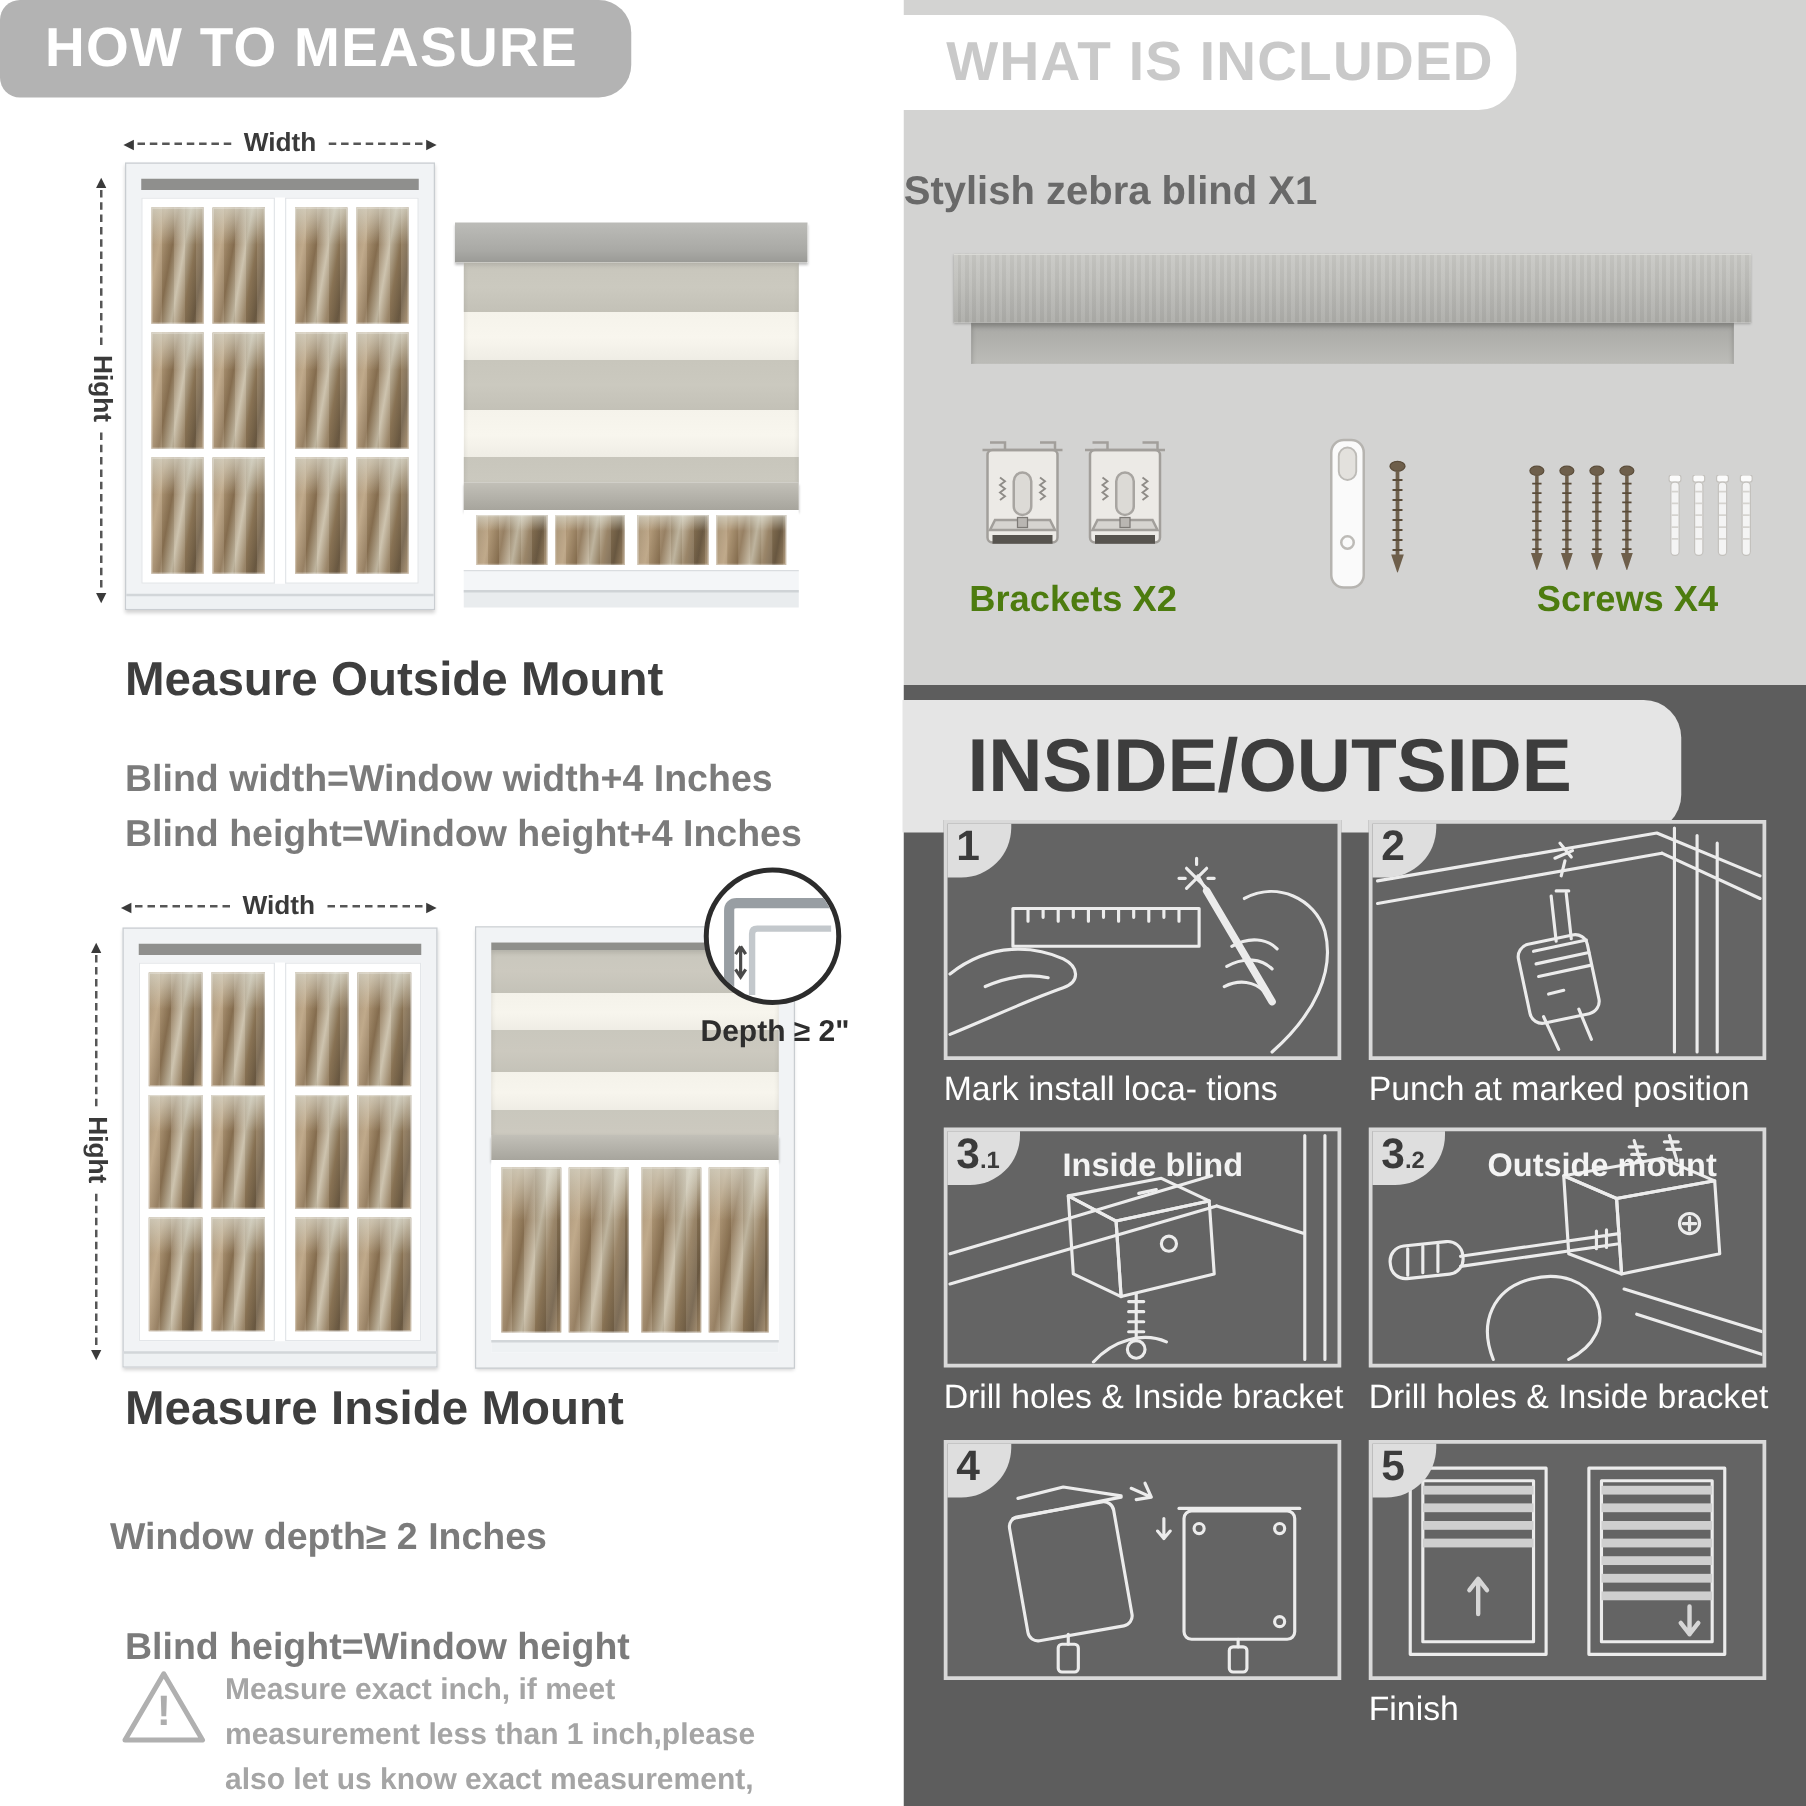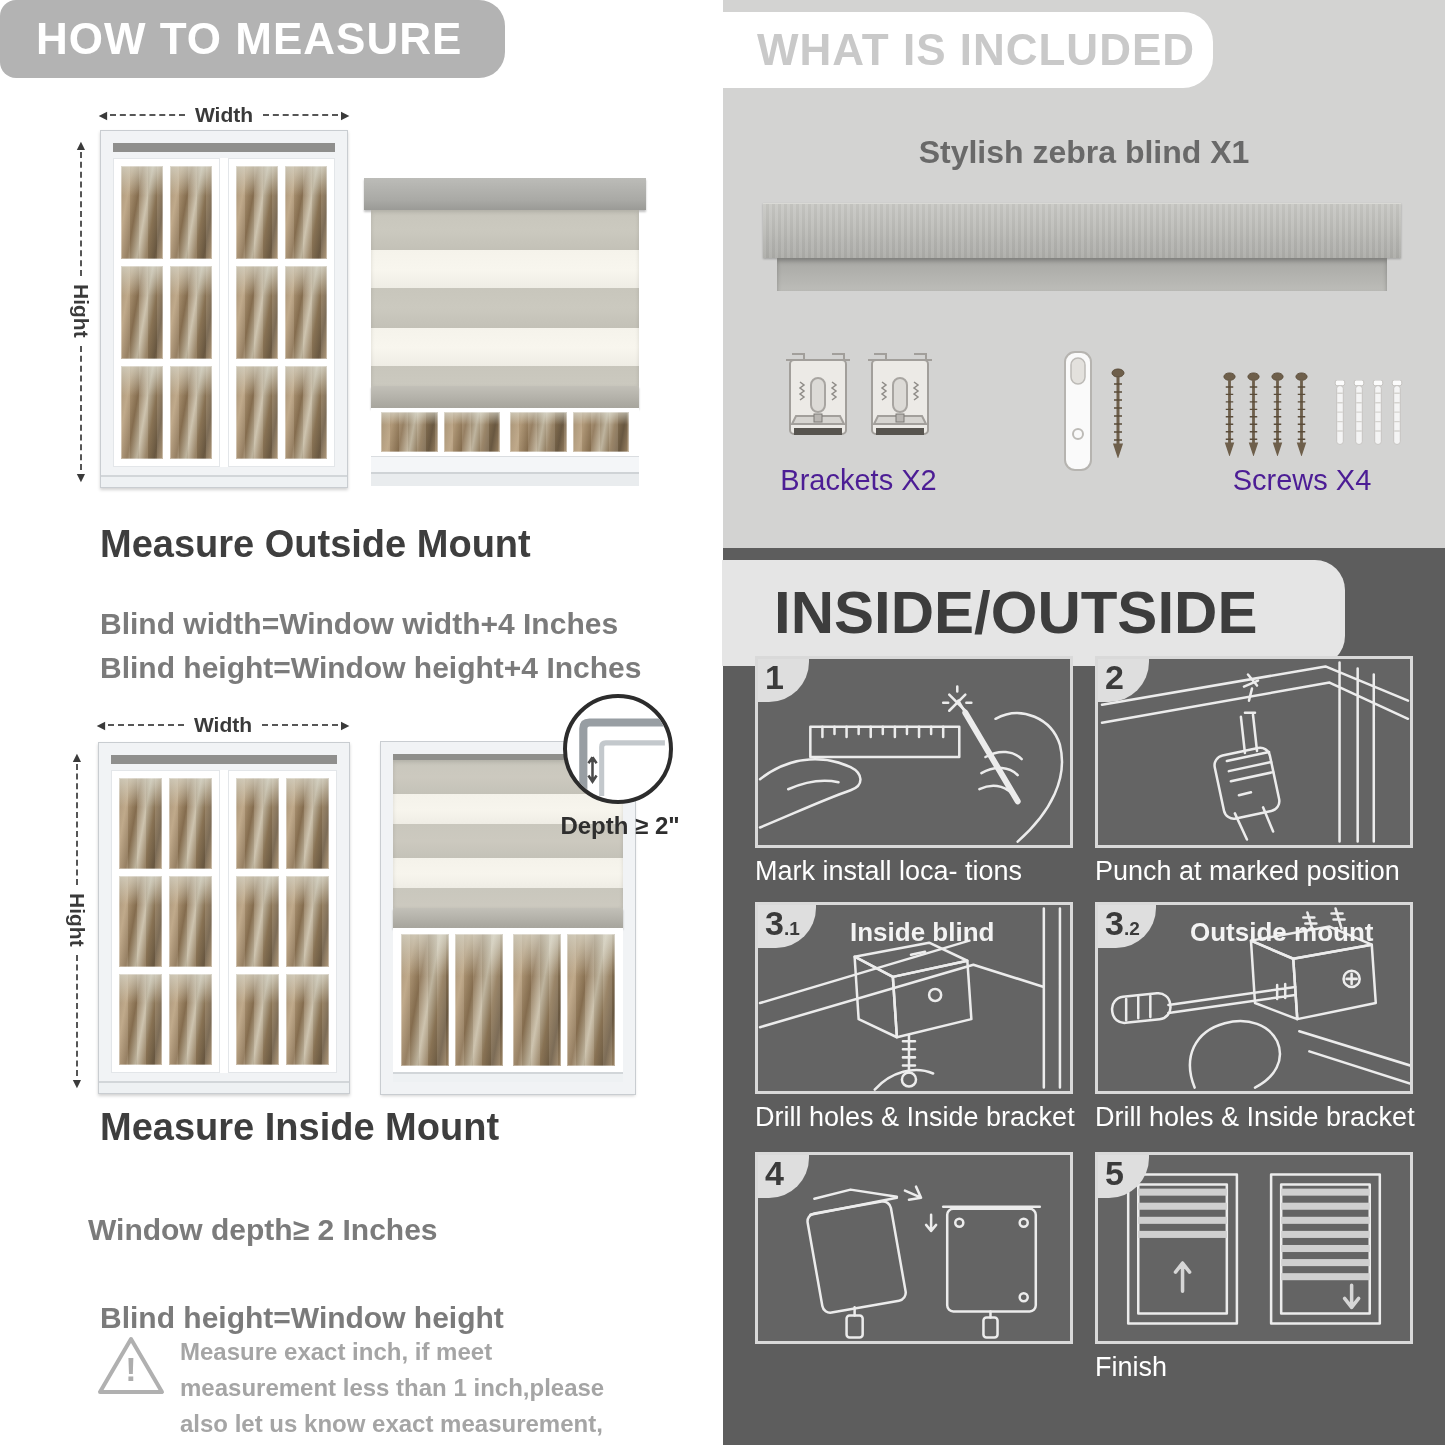--- a/index.html
+++ b/index.html
@@ -118,36 +118,36 @@
   #blind2 .b2-low .pane { flex:1; }
   #blind2 .b2-sill { height:10px; background:#eef1f3; border-top:2px solid #d2d6d9; }
 
   
   #magnifier { left:563px; top:694px; width:110px; height:110px; border-radius:50%;
     border:4px solid #2c2c2c; background:#ffffff; overflow:hidden; z-index:6; }
   #depth-label { left:550px; top:812px; width:140px; text-align:center;
     font-size:24px; font-weight:bold; color:#2e2e2e; z-index:6; white-space:nowrap; }
 
   
-  #product-label { left:723px; top:134px; width:722px; text-align:center;
+  #product-label { left:723px; top:134px; width:722px; text-align:left;
     font-size:32px; font-weight:bold; color:#696969; }
   #headrail-main { left:763px; top:203px; width:638px; height:55px;
     background:
       repeating-linear-gradient(90deg, rgba(255,255,255,0.06) 0 3px, rgba(0,0,0,0.03) 3px 6px),
       linear-gradient(180deg,#c9c9c5 0%,#bdbdb9 45%,#acacA8 100%);
     box-shadow:inset 0 1px 0 #dadad6, 0 1px 2px rgba(0,0,0,0.25); }
   #headrail-lip { left:777px; top:258px; width:610px; height:33px;
     background:linear-gradient(180deg,#a8a8a4,#bcbcb8);
     box-shadow:inset 0 3px 4px rgba(0,0,0,0.25); }
   #part-brackets { left:784px; top:350px; display:flex; gap:14px; }
   #part-safety { left:1060px; top:350px; display:flex; gap:14px; align-items:flex-start; }
   #part-safety .screw-offset { margin-top:18px; }
   #part-screws { left:1222px; top:372px; display:flex; gap:9px; align-items:flex-start; }
   #part-anchors { display:flex; gap:7px; margin-left:16px; margin-top:8px; }
-  .part-label { position:absolute; font-size:29px; font-weight:normal; color:#4c1d95;
+  .part-label { position:absolute; font-size:29px; font-weight:bold; color:#4d7c0f;
     text-align:center; white-space:nowrap; }
   #label-brackets { left:756px; top:464px; width:205px; }
   #label-safety { left:958px; top:464px; width:264px; }
   #label-screws { left:1210px; top:464px; width:184px; }
 
   
   .step { position:absolute; width:318px; }
   .panel { position:relative; height:192px; border:3px solid #d9d9d9;
     background:#646464; overflow:hidden; }
   .panel svg { width:100%; height:100%; }

